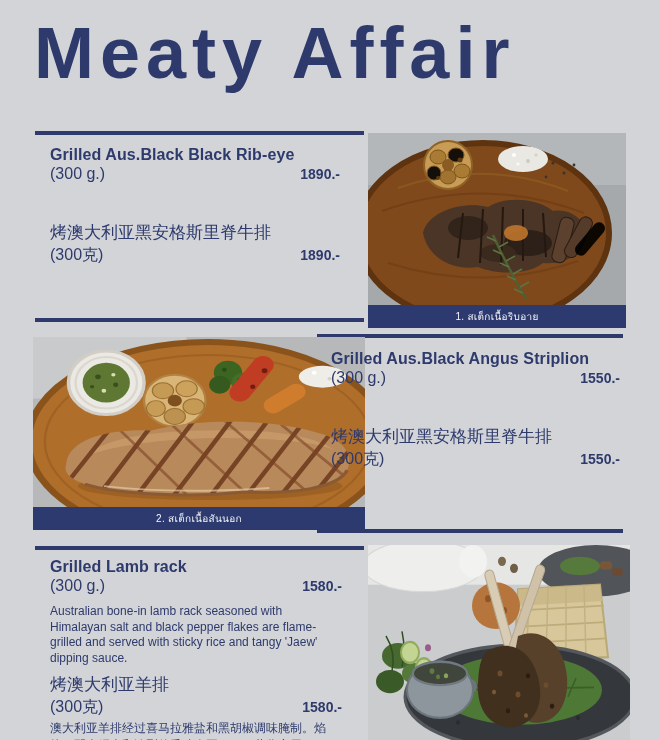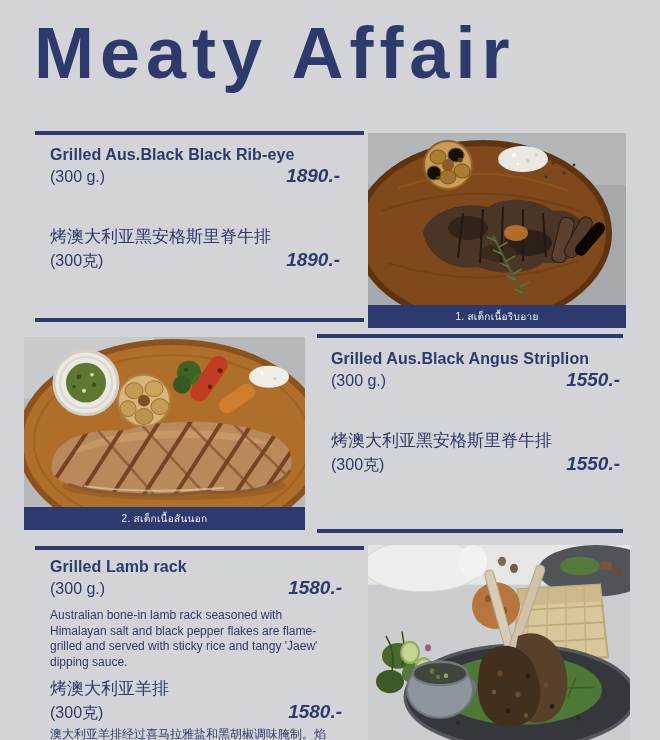--- a/index.html
+++ b/index.html
@@ -23,30 +23,30 @@
   #rule-3a { left:35px;  top:546px; width:329px; }
 
   .textblock { position:absolute; }
   #text-1 { left:50px;  top:146px; width:290px; }
   #text-2 { left:331px; top:350px; width:289px; }
   #text-3 { left:50px;  top:558px; width:292px; }
 
   .name-en { font-size:16px; font-weight:700; letter-spacing:.1px; }
   .meta-row { display:flex; justify-content:space-between; align-items:baseline; margin-top:1px; }
   .size  { font-size:16px; }
-  .price { font-size:19px; font-weight:700;font-style:italic; }
+  .price { font-size:14px; font-weight:700; }
   .zh { margin-top:38px; }
   #text-3 .zh { margin-top:7px; }
   .name-zh { font-size:17px; font-weight:400; font-family:"DejaVu Sans","Liberation Sans",sans-serif; }
   .desc-en { margin-top:9px; font-size:12px; line-height:1.3; }
   .desc-zh { margin-top:2px; font-size:12px; line-height:1.4; }
 
   .photo { position:absolute; display:flex; flex-direction:column; }
   #photo-1 { left:368px; top:133px; width:258px; height:195px; }
-  #photo-2 { left:24px;  top:337px; width:281px; height:193px; }
+  #photo-2 { left:33px;  top:337px; width:332px; height:193px; }
   #photo-3 { left:368px; top:545px; width:262px; height:225px; }
   .photo svg { display:block; width:100%; flex:1 1 auto; }
   .caption {
     flex:0 0 23px; height:23px;
     background:var(--caption-bg,#2d3a70); color:var(--caption-text,#f5f6fa);
     font-size:10px; display:flex; align-items:center; justify-content:center;
     letter-spacing:.3px;
   }
 </style>
 </head>

